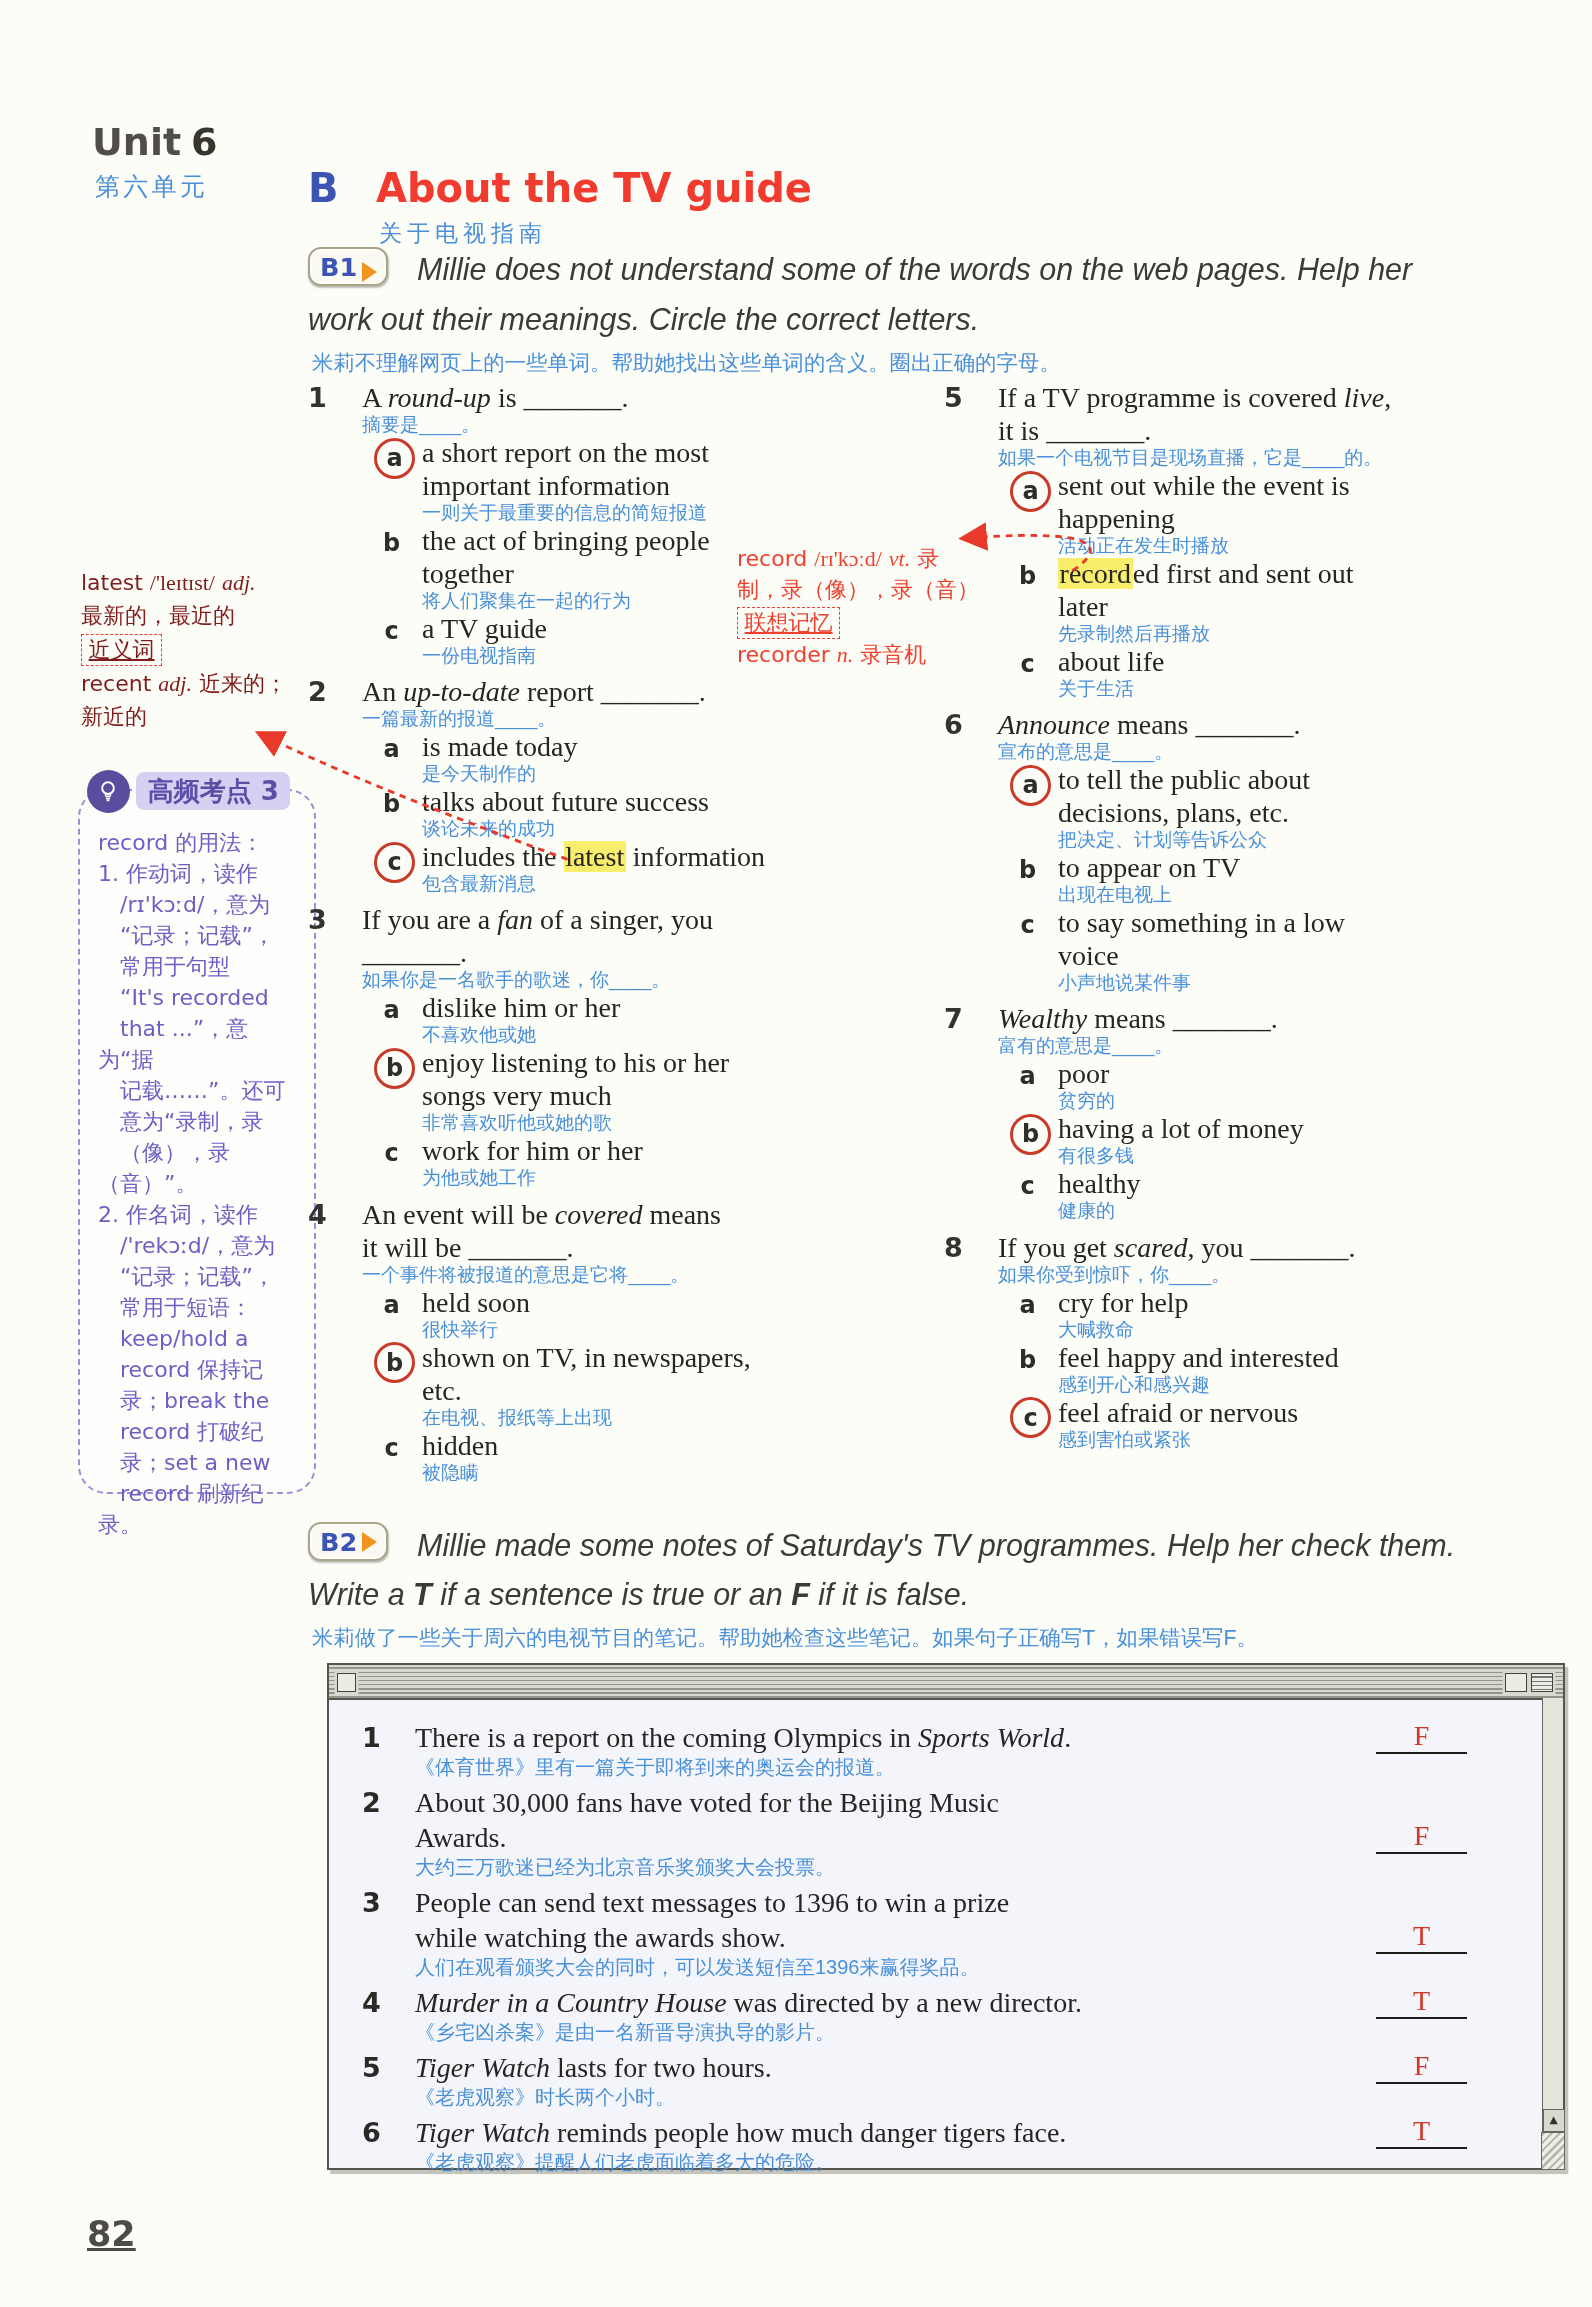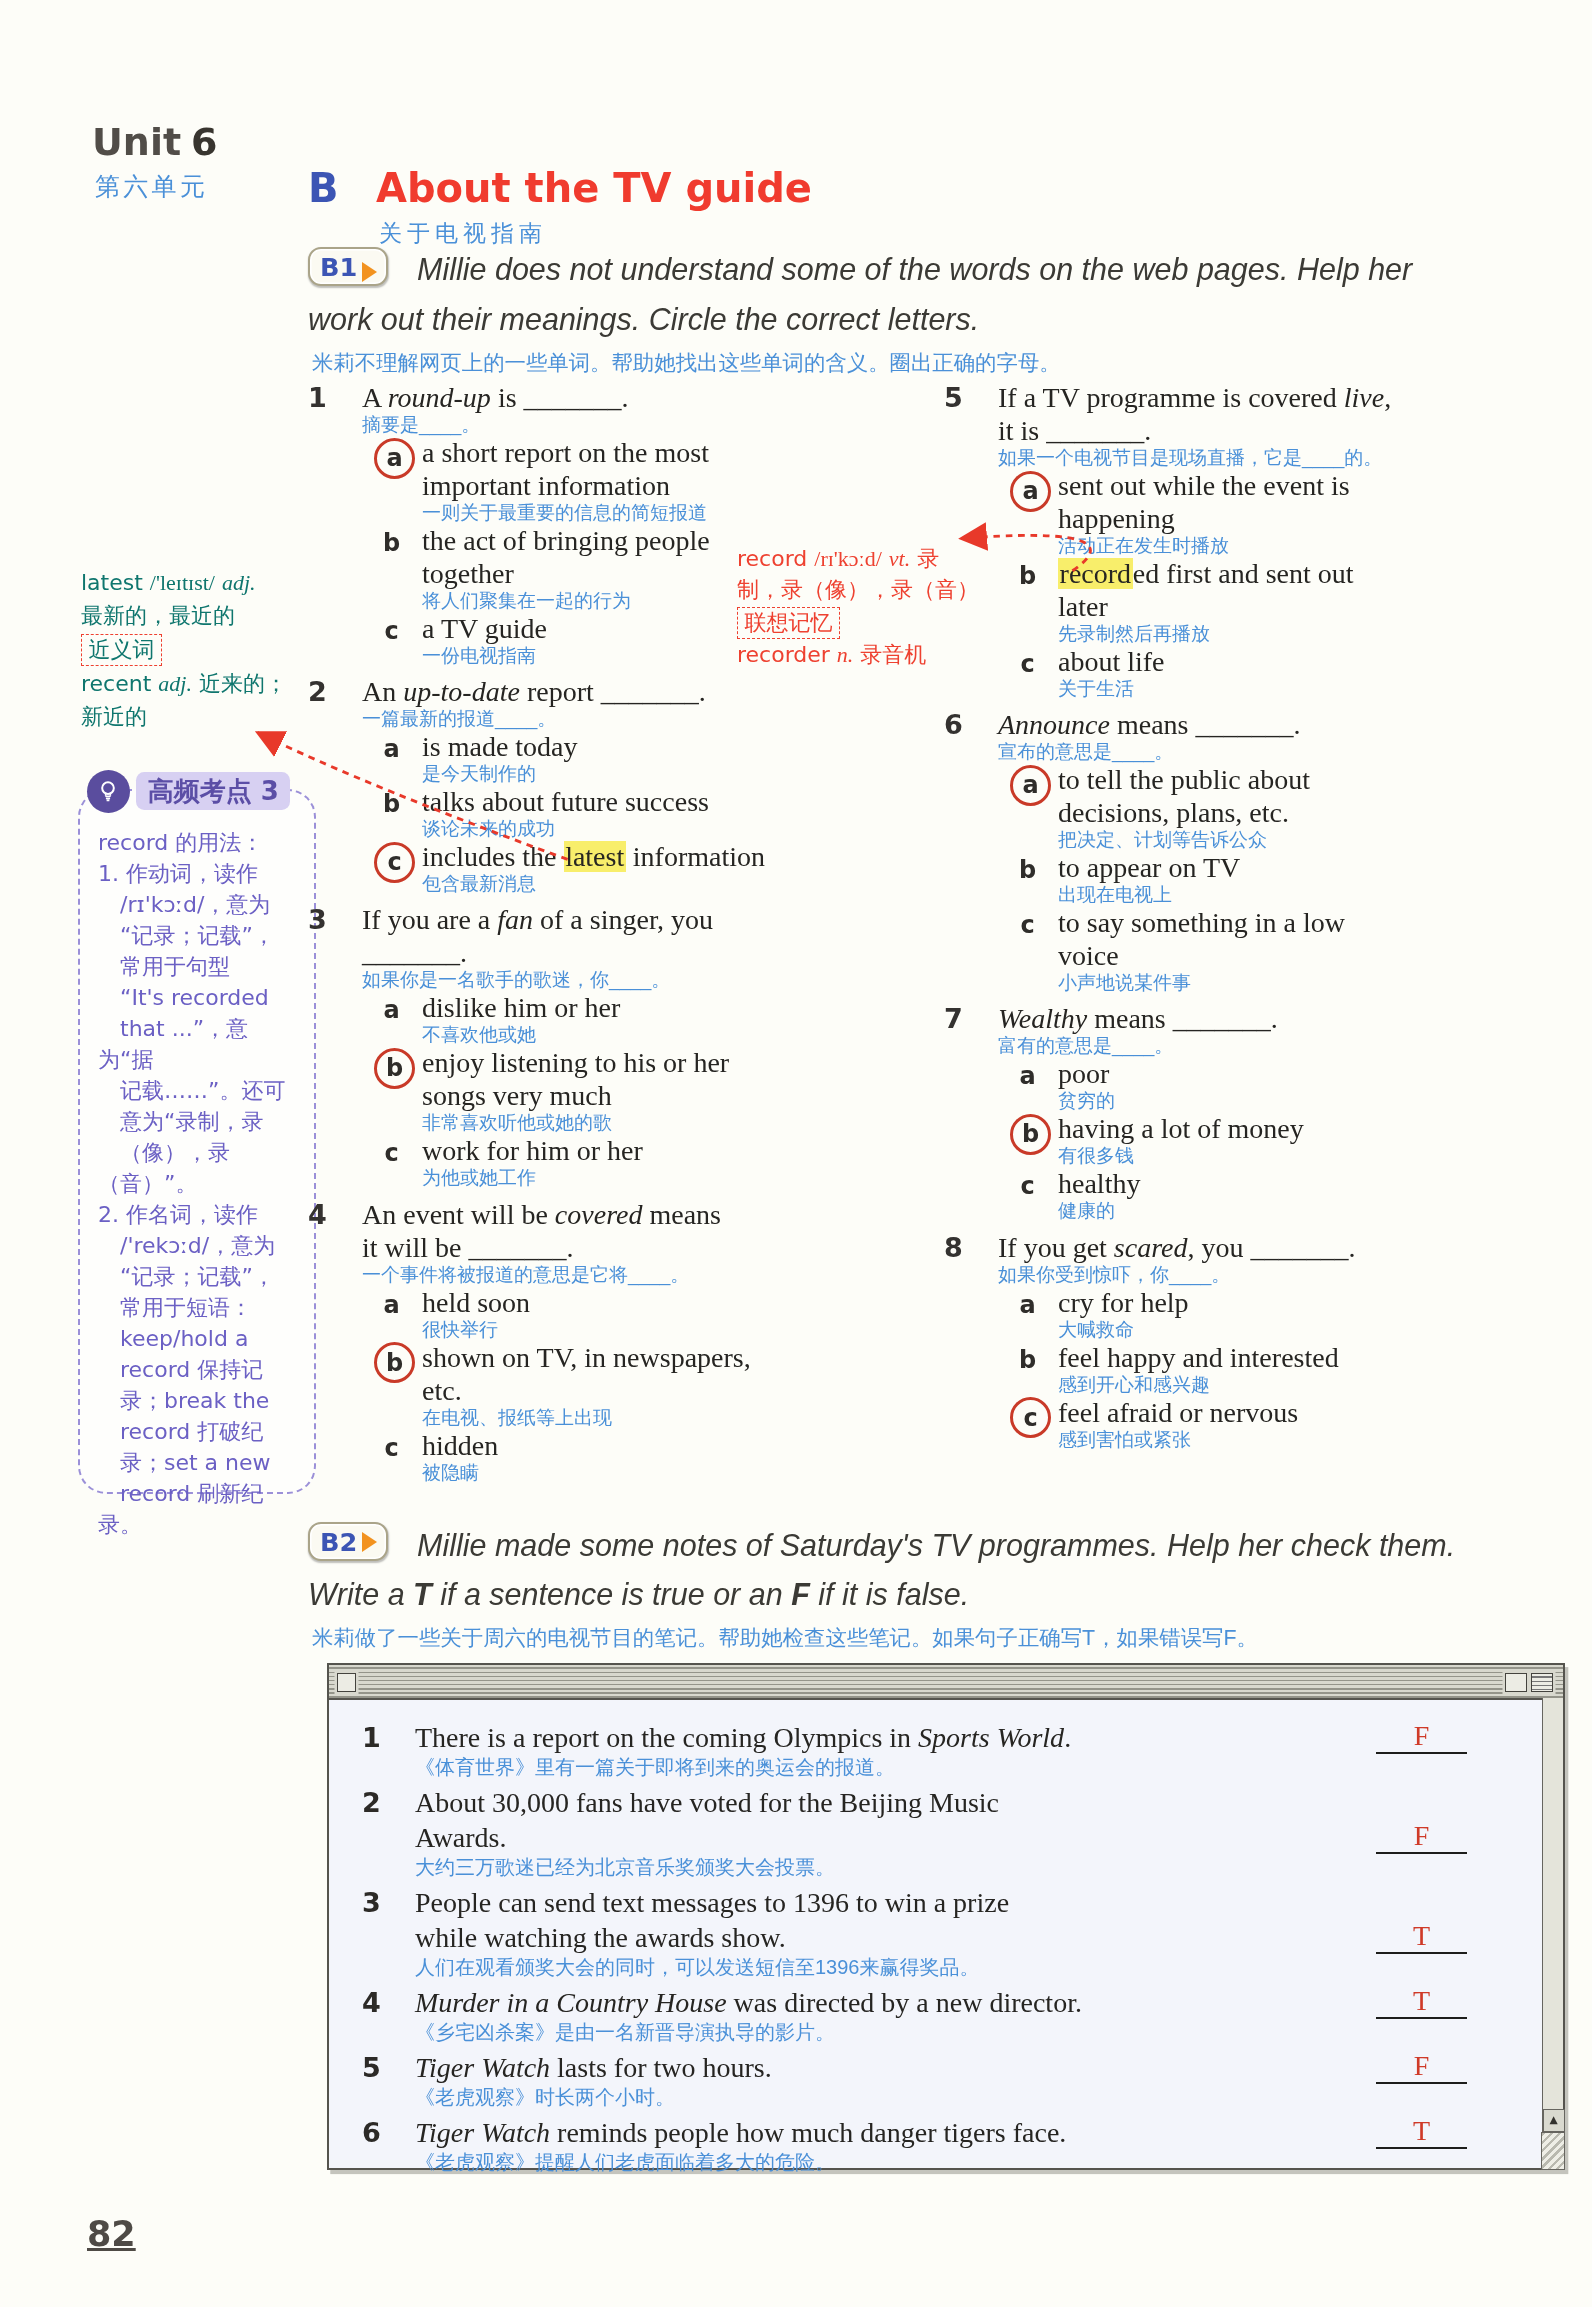--- a/index.html
+++ b/index.html
@@ -37,23 +37,23 @@
   .opt{display:flex;margin-left:66px;}
   .opt-letter{flex:0 0 48px;padding-top:1.6px;}
   .lt{display:inline-flex;width:35px;height:35px;align-items:center;justify-content:center;
       font-family:"DejaVu Sans",sans-serif;font-weight:bold;font-size:24px;color:#2f2d2a;}
   .lt.circled{border:3.3px solid #c93a28;border-radius:50%;}
   .opt-body{flex:1;}
   .opt-cn{font-family:"Liberation Sans",sans-serif;font-size:19px;line-height:22px;color:#4a90d8;}
   .hl{background:#f8ee6b;padding:0 1.6px;}
 
   
-  .side-note{width:256px;font-family:"DejaVu Sans",sans-serif;font-size:22px;line-height:33px;color:#0f766e;}
+  .side-note{width:256px;font-family:"DejaVu Sans",sans-serif;font-size:22px;line-height:33px;color:#7f1d1d;}
   .side-note .ph, .side-note i{font-family:"Liberation Serif",serif;}
-  .tagbox{display:inline-block;border:1.6px dashed #ee4130;padding:0 6.6px;line-height:30px;margin:1.6px 0;}
+  .tagbox{display:inline-block;border:1.6px dashed #ee4130;padding:0 6.6px;line-height:30px;margin:1.6px 0;text-decoration:underline;}
 
   .annotation{width:264px;font-family:"DejaVu Sans",sans-serif;font-size:22px;line-height:30.5px;color:#ee4130;}
   .annotation .ph, .annotation i{font-family:"Liberation Serif",serif;}
 
   
   .tip-box{border:2.5px dashed #9b90d8;border-radius:28px;background:#fefefc;}
   .tip-header{position:absolute;top:-21.4px;left:6.6px;display:flex;align-items:center;gap:6.6px;}
   .bulb-circle{width:43px;height:43px;border-radius:50%;background:#5a4d9e;display:flex;align-items:center;justify-content:center;}
   .tip-title{background:#d7d0f2;color:#5b4ea6;font-family:"DejaVu Sans",sans-serif;font-weight:bold;
              font-size:26px;padding:1.6px 11.5px;border-radius:8.2px;}

